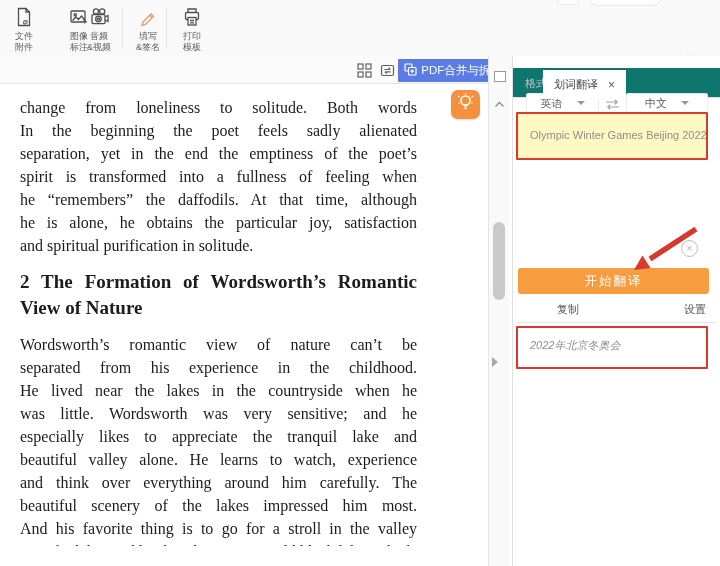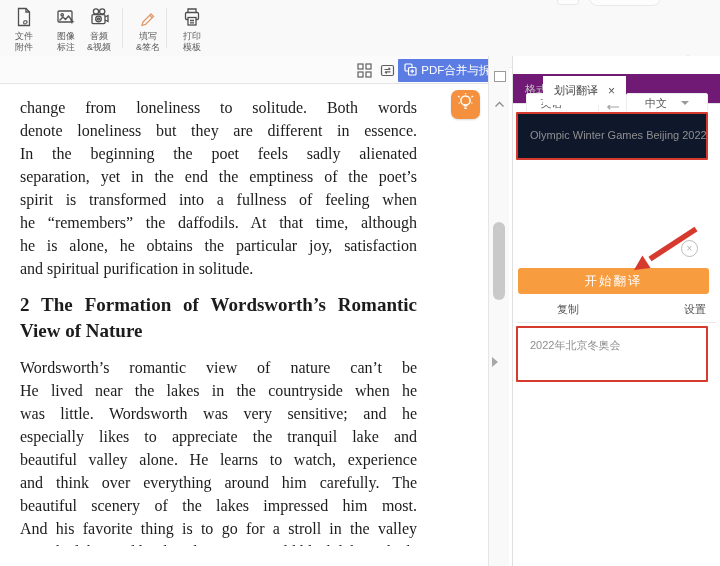--- a/index.html
+++ b/index.html
@@ -52,52 +52,52 @@
     border-left:6px solid #a8a8a8; cursor:pointer; }
 
   
   #bulbBtn { position:absolute; left:451px; top:90px; width:29px; height:29px;
     background:#f5913e; border-radius:7px; cursor:pointer; display:flex;
     align-items:center; justify-content:center; box-shadow:0 1px 2px rgba(0,0,0,.15); }
 
   
   #rightpane { position:absolute; left:512px; top:56px; width:208px; height:510px;
     background:#fff; border-left:1px solid #e0e0e0; }
-  #tabbar { position:absolute; left:0; top:18px; width:100%; height:30px;
-    background:#701a75; border-bottom:1px solid #e2e2e2; }
+  #tabbar { position:absolute; left:0; top:12px; width:100%; height:30px;
+    background:#0f766e; border-bottom:1px solid #e2e2e2; }
   #tabFormat { position:absolute; left:6px; top:0; height:30px; line-height:30px;
     font-size:11px; color:#c3c3c3; padding:0 6px; cursor:pointer; }
   #tabTranslate { position:absolute; left:30px; top:2px; height:29px; background:#fff;
     display:flex; align-items:center; gap:10px; padding:0 11px; font-size:11px;
     color:#444; cursor:pointer; z-index:2; }
   #tabClose { font-size:12px; color:#555; cursor:pointer; line-height:1; }
 
   .dd { position:absolute; top:37px; height:20px; border:1px solid #ececec;
     border-radius:2px; background:#fff; display:flex; align-items:center;
     justify-content:center; gap:14px; font-size:11px; color:#555; cursor:pointer; }
   .caret { width:0; height:0; border-left:4px solid transparent;
     border-right:4px solid transparent; border-top:4px solid #999; }
   #swapLang { position:absolute; left:91px; top:41px; cursor:pointer; }
 
   #srcArea { position:absolute; left:4px; top:55px; width:193px; height:150px; background:#fff; }
   .redbox { position:absolute; border:2px solid #d63a2e; border-radius:1px; z-index:20; }
-  #redbox1 { left:3px; top:56px; width:192px; height:48px; background:#0f172a; }
+  #redbox1 { left:3px; top:56px; width:192px; height:48px; background:#fef9c3; }
   #srcText { position:absolute; left:12px; top:15px; font-size:11px; color:#8f8f8f;
     white-space:nowrap; }
   #clearBtn { position:absolute; left:168px; top:184px; width:17px; height:17px;
     border:1px solid #bcbcbc; border-radius:50%; color:#b5b5b5; font-size:10px;
     line-height:15px; text-align:center; cursor:pointer; background:#fff; }
   #translateBtn { position:absolute; left:5px; top:212px; width:191px; height:26px;
     background:#f89c40; border-radius:3px; color:#fff; font-size:12.5px;
     letter-spacing:2px; display:flex; align-items:center; justify-content:center;
     cursor:pointer; }
   #copyLbl { position:absolute; left:16px; top:246px; font-size:11px; color:#555; cursor:pointer;margin-left:28px; }
   #setLbl { position:absolute; right:14px; top:246px; font-size:11px; color:#555; cursor:pointer; }
   #panelDivider { position:absolute; left:4px; right:4px; top:266px; height:1px; background:#e8e8e8; }
-  #redbox2 { left:3px; top:270px; width:192px; height:56px; background:#fff; }
+  #redbox2 { left:3px; top:270px; width:192px; height:43px; background:#fff;font-style:italic; }
   #resultText { position:absolute; left:12px; top:10px; font-size:11px; color:#8f8f8f;
     white-space:nowrap; }
 
   #arrowOverlay { position:absolute; left:0; top:0; width:720px; height:566px;
     pointer-events:none; z-index:60; }
 </style>
 </head>
 <body>
 
 <div id="row1">
@@ -107,21 +107,21 @@
       <svg width="22" height="22" viewBox="0 0 22 22" fill="none" stroke="#4f4f4f" stroke-width="1.3">
         <path d="M5.5 2.5 h7.5 l3.5 3.5 v13.5 h-11 z"></path>
           <path d="M13 2.5 v3.5 h3.5"></path>
         <path d="M10.5 15.5 c3-2 5 0.5 2.5 2 c-2 1.2-3.5-1-1.5-2.2" stroke="#6a6a6a"></path>
       </svg>
     </span>
     <span class="tb-label"><span>文件</span><br>
     <span>附件</span></span>
   </div>
 
-  <div class="tb-item" style="left:44px">
+  <div class="tb-item" style="left:57px">
     <span>
       <svg width="22" height="22" viewBox="0 0 22 22" fill="none" stroke="#4f4f4f" stroke-width="1.3">
         <rect x="3" y="5" width="14" height="11" rx="1"></rect>
         <circle cx="7.2" cy="8.8" r="1.2"></circle>
         <path d="M4.5 14.5 l3.5-3.5 2.5 2.5 3-3.5 3.5 4.5"></path>
         <path d="M15 13 l4.5 3 -2 0.5 -0.5 2 z" fill="#4f4f4f" stroke="none"></path>
       </svg>
     </span>
     <span class="tb-label"><span>图像</span><br>
     <span>标注</span></span>
@@ -203,36 +203,36 @@
 
 <span id="collapseChevron">
   <svg width="12" height="7" viewBox="0 0 12 7" fill="none" stroke="#8a8a8a" stroke-width="1.4">
     <path d="M1.5 5.5 L6 1.5 L10.5 5.5"></path>
   </svg>
 </span>
 
 <div id="doc">
   <div>
       <div class="doc-line">change from loneliness to solitude. Both words</div>
-      <div class="doc-line">denote loneliness but they are different in essence.</div>
       <div class="doc-line">In the beginning the poet feels sadly alienated</div>
       <div class="doc-line">separation, yet in the end the emptiness of the poet’s</div>
       <div class="doc-line">spirit is transformed into a fullness of feeling when</div>
       <div class="doc-line">he “remembers” the daffodils. At that time, although</div>
       <div class="doc-line">he is alone, he obtains the particular joy, satisfaction</div>
     </div>
   <div class="doc-line left">and spiritual purification in solitude.</div>
 
   <div id="heading-wrap">
     <div class="doc-heading">2  The Formation of Wordsworth’s Romantic</div>
     <div class="doc-heading left">View of Nature</div>
   </div>
 
   <div id="para2">
       <div class="doc-line">Wordsworth’s romantic view of nature can’t be</div>
+      <div class="doc-line">separated from his experience in the childhood.</div>
       <div class="doc-line">He lived near the lakes in the countryside when he</div>
       <div class="doc-line">was little. Wordsworth was very sensitive; and he</div>
       <div class="doc-line">especially likes to appreciate the tranquil lake and</div>
       <div class="doc-line">beautiful valley alone. He learns to watch, experience</div>
       <div class="doc-line">and think over everything around him carefully. The</div>
       <div class="doc-line">beautiful scenery of the lakes impressed him most.</div>
       <div class="doc-line">And his favorite thing is to go for a stroll in the valley</div>
     </div>
   <div id="partialLine">
     <div class="doc-line left">near the lakes and by the silent street at old black lakes which</div>

